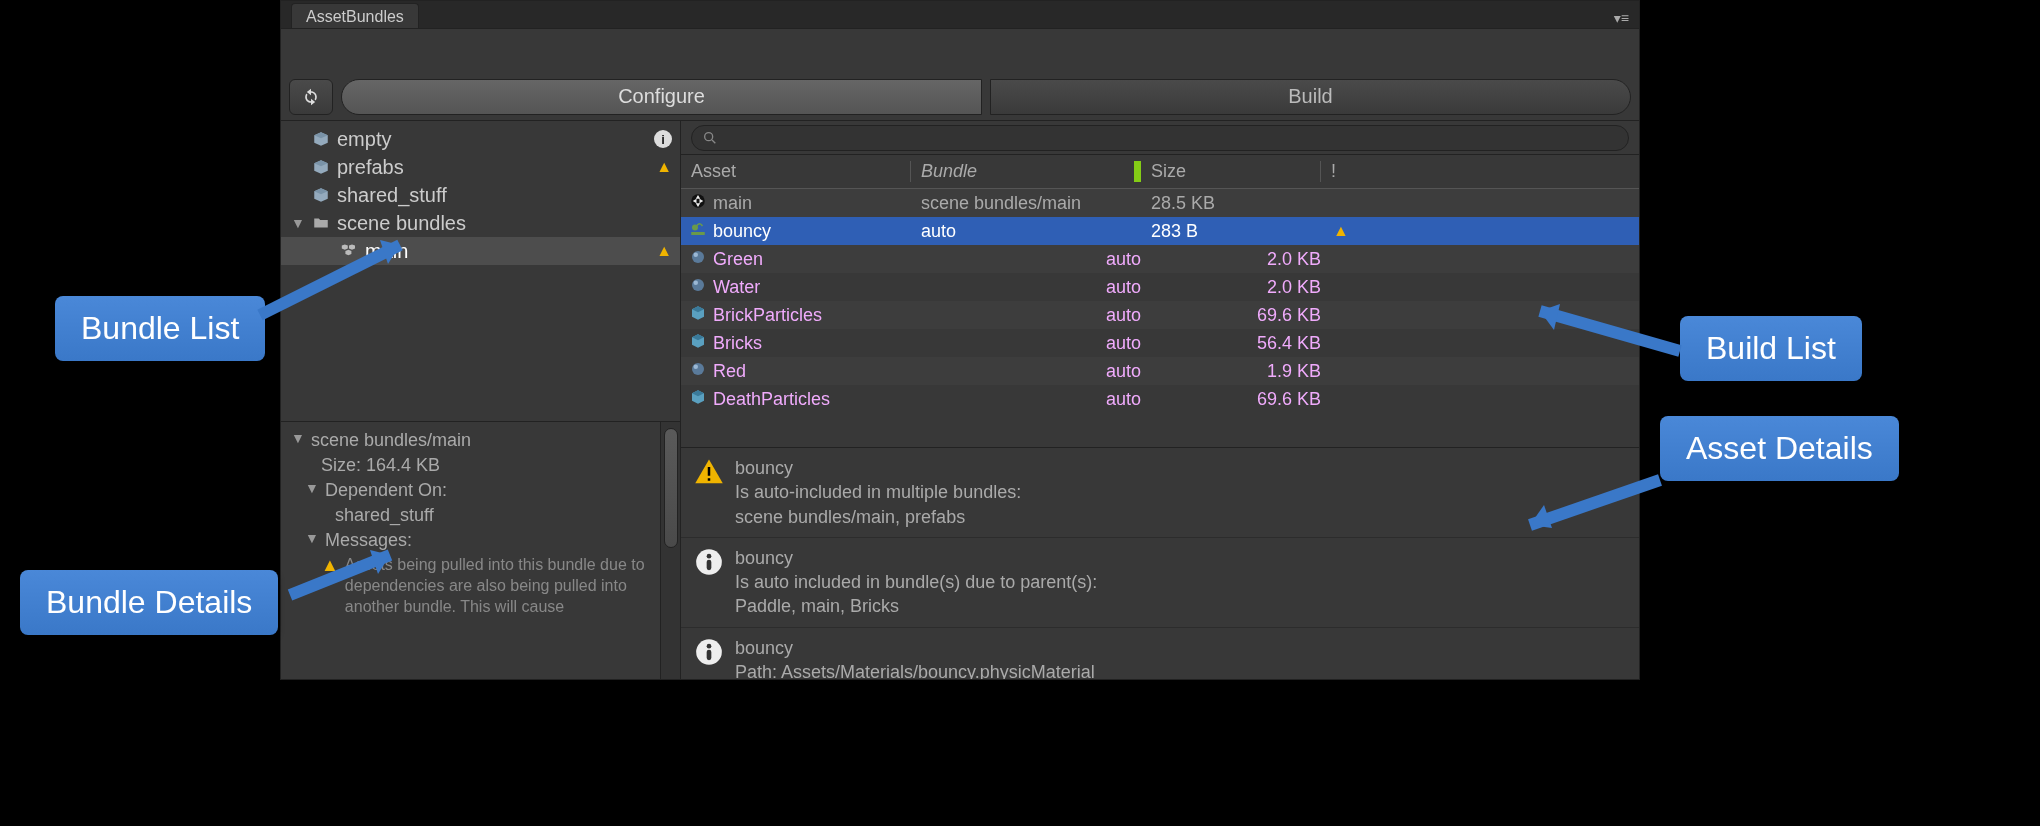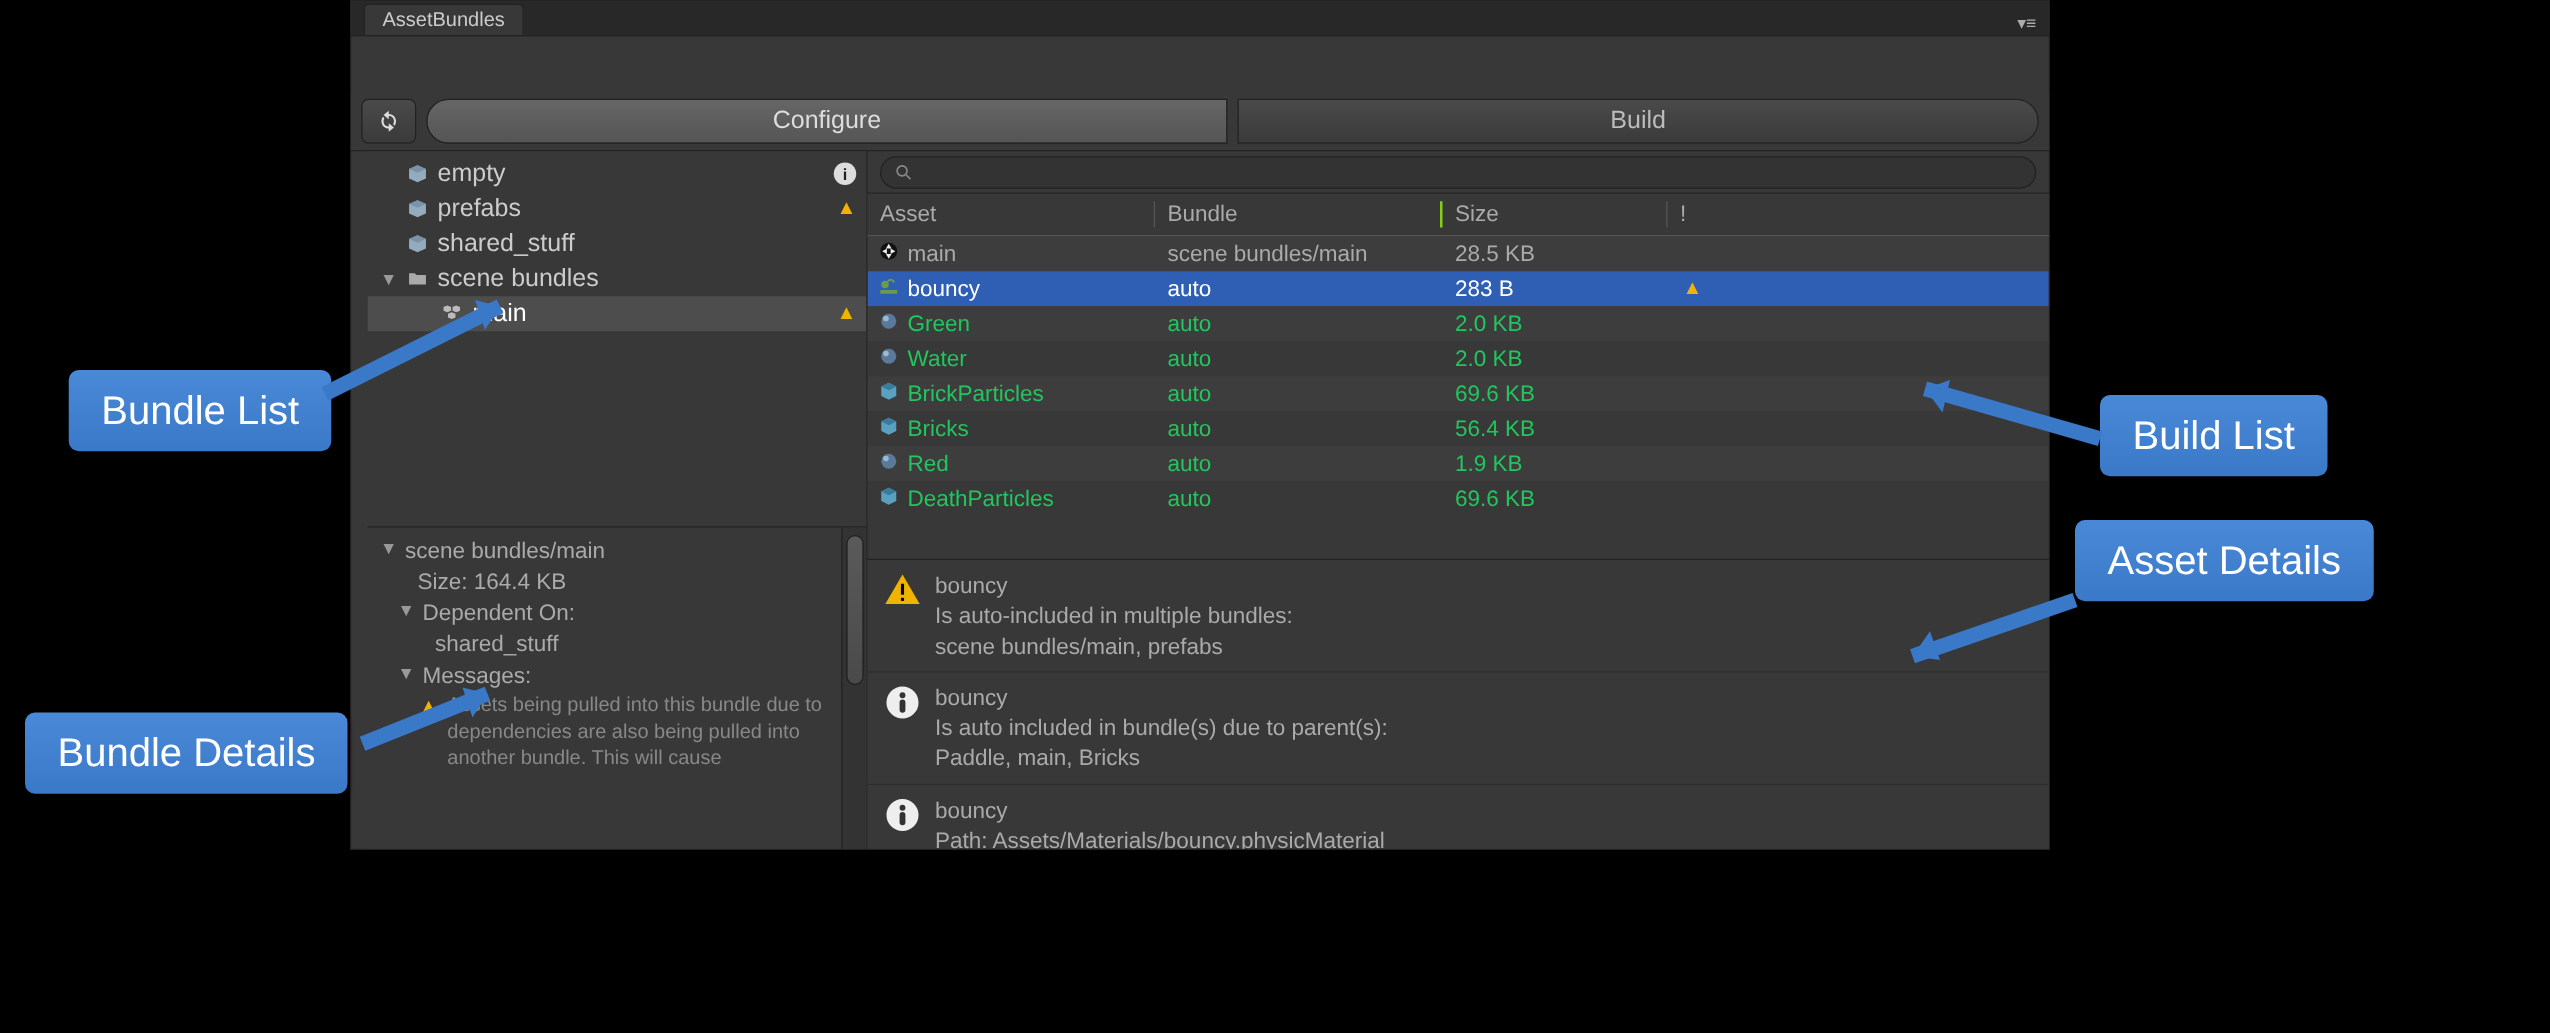--- a/index.html
+++ b/index.html
@@ -91,21 +91,20 @@
     flex: 1;
     display: flex;
     min-height: 0;
   }
   .left-col {
     width: 400px;
     display: flex;
     flex-direction: column;
     border-right: 1px solid #222;
     min-height: 0;
-    margin-left: 13px;
   }
   .right-col {
     flex: 1;
     display: flex;
     flex-direction: column;
     min-height: 0;
   }
   .bundle-list {
     flex: 1;
     overflow: auto;
@@ -155,35 +154,35 @@
   .search {
     flex:1; height:26px; border-radius:13px; background:#333; border:1px solid #222;
     display:flex; align-items:center; padding:0 10px; gap:6px; color:#888;
   }
   .search svg { width:16px; height:16px; }
   .asset-header {
     display:flex; height:34px; align-items:center; background:#383838;
     border-bottom:1px solid #555; font-size:18px; color:#aaa;
   }
   .col-asset { flex:0 0 230px; padding-left:10px; border-right:1px solid #555; }
-  .col-bundle { flex:0 0 230px; padding-left:10px; border-right:2px solid #84cc16; }
+  .col-bundle { flex:0 0 230px; padding-left:10px; border-right:7px solid #84cc16;font-style:italic; }
   .col-size { flex:0 0 180px; padding-left:10px; border-right:1px solid #555; }
   .col-bang { flex:0 0 40px; padding-left:10px; }
   .asset-body { flex:1; overflow:hidden; }
   .asset-row {
     display:flex; height:28px; align-items:center; font-size:18px;
   }
   .asset-row.even { background:#3d3d3d; }
   .asset-row.odd { background:#383838; }
   .asset-row.sel { background:#2f5fb5; color:#fff; }
   .asset-row .a-asset { flex:0 0 230px; padding-left:8px; display:flex; align-items:center; gap:6px;}
   .asset-row .a-bundle { flex:0 0 230px; padding-left:10px; }
   .asset-row .a-size { flex:0 0 180px; padding-left:10px; }
   .asset-row .a-bang { flex:0 0 40px; display:flex; align-items:center; justify-content:center; }
-  .dim { color:#22c55e; }
+  .dim { color:#f0abfc;text-align:right; }
   .biconsvg { width:18px;height:18px; }
   .asset-detail {
     height:232px; border-top:1px solid #222; background:#383838; overflow:hidden;
   }
   .msg {
     display:flex; gap:10px; padding:8px 12px; border-bottom:1px solid #2c2c2c;
     font-size:18px; color:#aaa; align-items:flex-start;
   }
   .msg .big-icon { width:32px;height:32px; display:flex;align-items:center;justify-content:center;flex-shrink:0; }
   .msg .msg-text div { line-height:1.35; }

